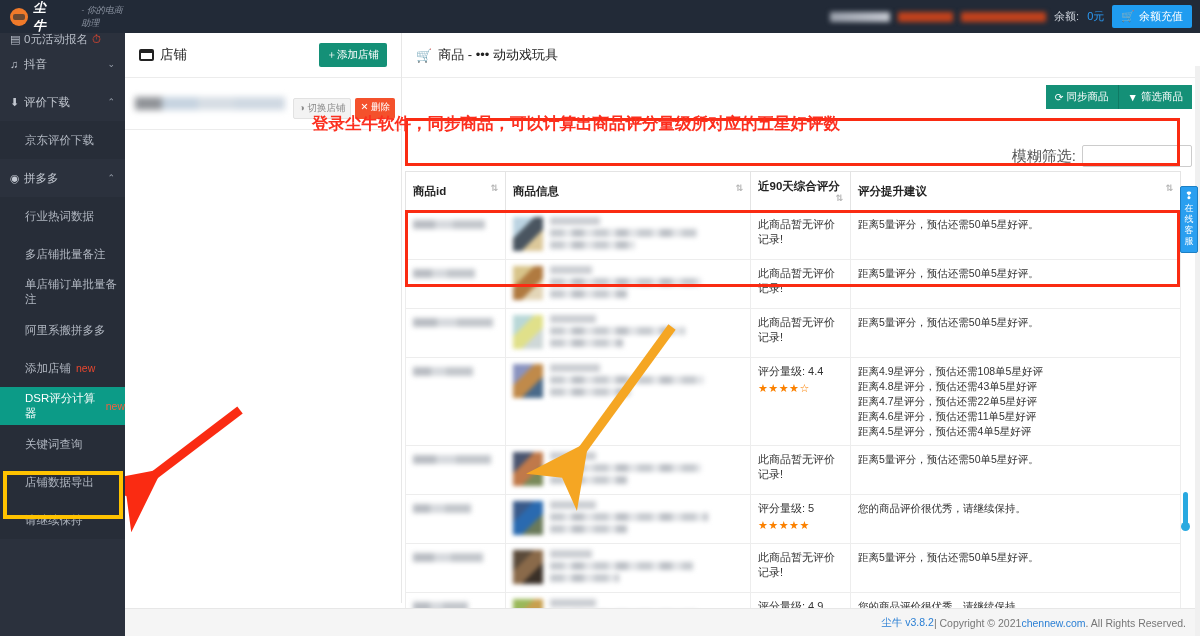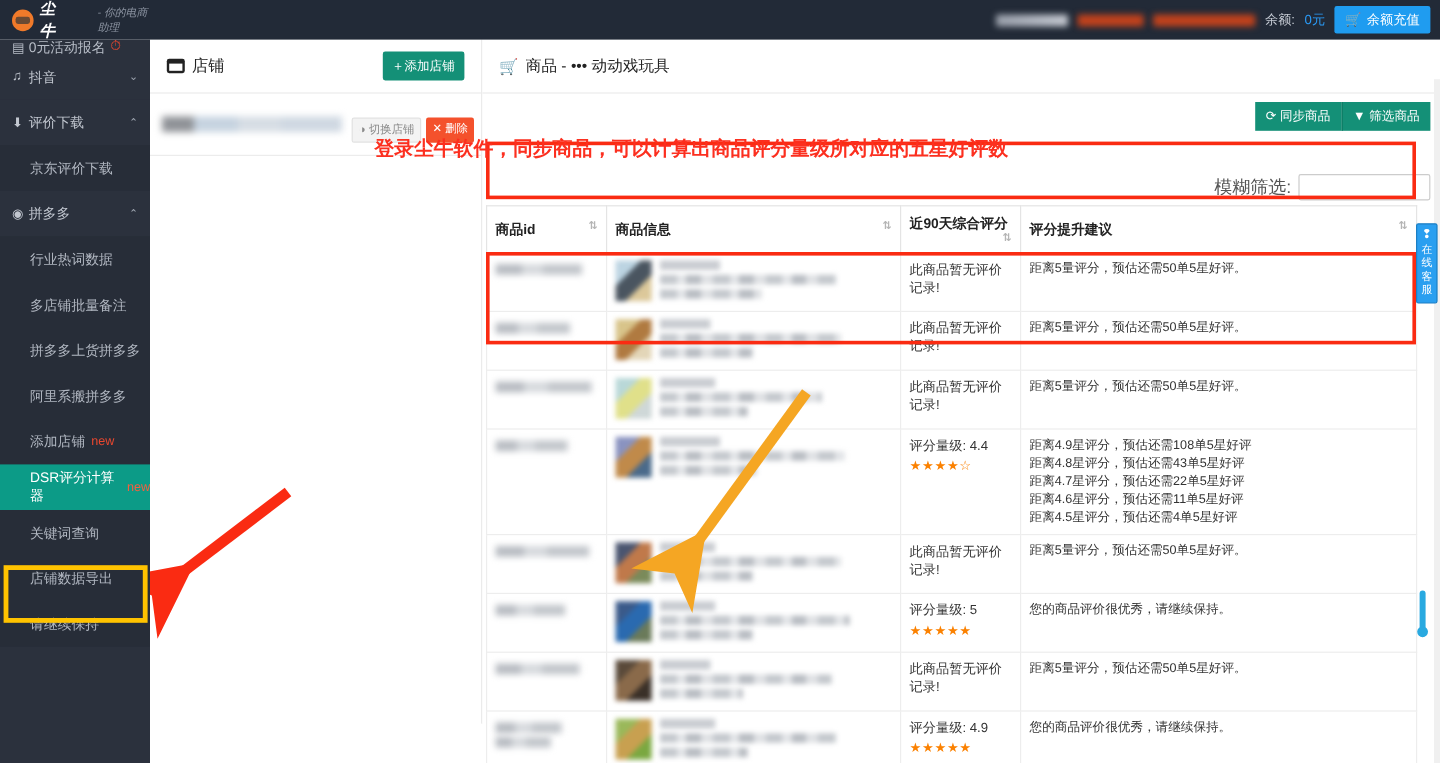--- a/index.html
+++ b/index.html
@@ -257,21 +257,21 @@
       <span class="side-caret">⌃</span>
     </div>
     <div class="side-sub-wrap">
       <div class="side-sub">
         <span>行业热词数据</span>
       </div>
       <div class="side-sub">
         <span>多店铺批量备注</span>
       </div>
       <div class="side-sub">
-        <span>拼多多上货拼多多</span>
+        <span>单店铺订单批量备注</span>
       </div>
       <div class="side-sub">
         <span>阿里系搬拼多多</span>
       </div>
       <div class="side-sub">
         <span>添加店铺</span>
         <span class="badge-new">new</span>
       </div>
       <div class="side-sub active">
         <span>DSR评分计算器</span>
@@ -575,13 +575,19 @@
     <span>线</span><br>
     <span>客</span><br>
     <span>服</span>
   </div>
 
   <div class="totop">
     <div class="totop-stem"></div>
     <div class="totop-ball"></div>
   </div>
 
+  <div class="footer">
+    <span class="v">尘牛 v3.8.2</span>
+      <span> | Copyright © 2021 </span>
+      <a href="#">chennew.com</a>
+      <span> . All Rights Reserved.</span>
+  </div>
 </div>
 
 </body></html>

